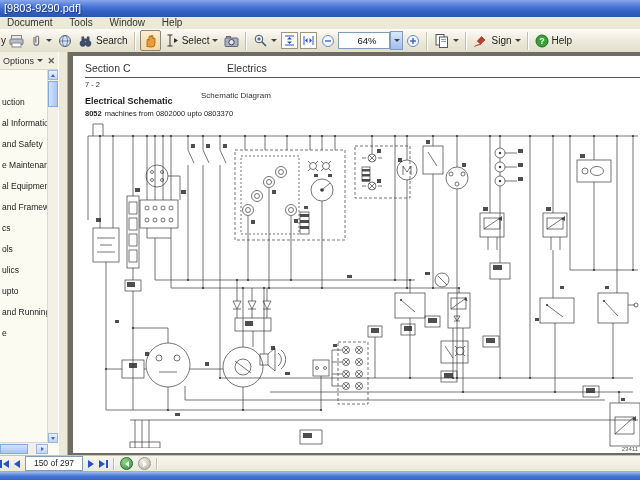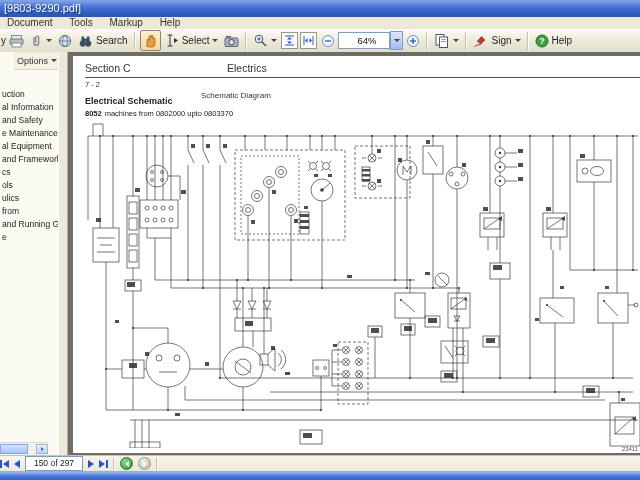--- a/index.html
+++ b/index.html
@@ -25,27 +25,27 @@
   .caret{width:0;height:0;border-left:3px solid transparent;border-right:3px solid transparent;
     border-top:3px solid #444;display:inline-block;margin-left:3px;}
   .combo{width:32px;height:15px;background:#fff;border:1px solid #7f9db9;font-size:9.5px;
     display:flex;align-items:center;padding-left:18px;color:#111;}
   .combo-arrow{width:11px;height:17px;background:linear-gradient(#dce9fc,#9fbdf0);
     border:1px solid #7f9db9;display:flex;align-items:center;justify-content:center;}
   .sqbtn{width:15px;height:15px;border:1px solid #9a9684;background:#fff;
     display:flex;align-items:center;justify-content:center;margin:0 1px;}
   .clipped-label{font-size:10px;color:#222;margin-left:1px;}
   
-  .sidebar{position:absolute;top:52px;left:0;width:58px;height:403px;background:#fcfbf2;padding-left:14px;}
+  .sidebar{position:absolute;top:52px;left:0;width:58px;height:403px;background:#fcfbf2;}
   .sidebar-header{height:18px;background:#f2f0e3;border-bottom:1px solid #dbd7c6;
     font-size:9px;color:#333;display:flex;align-items:center;padding:0 3px;box-sizing:border-box;}
   .sb-close{margin-left:auto;font-size:9px;font-weight:bold;color:#555;}
   .bookmark-list{position:absolute;top:36px;left:2px;right:11px;bottom:14px;
     overflow:hidden;font-size:8.5px;color:#222;}
-  .bookmark-item{height:13px;line-height:13px;white-space:nowrap;overflow:hidden;}
+  .bookmark-item{height:13px;line-height:13px;white-space:nowrap;overflow:hidden;margin-top:8px;}
   .vscroll{position:absolute;top:18px;right:0;bottom:12px;width:10px;
     background:#f3f1e7;border-left:1px solid #dedacb;}
   .scroll-arrow{position:absolute;left:0;right:0;height:10px;
     background:linear-gradient(#eaf1fd,#c2d3f4);border:1px solid #9cb4e0;box-sizing:border-box;
     display:flex;align-items:center;justify-content:center;}
   .scroll-arrow.up{top:0;} .scroll-arrow.down{bottom:0;}
   .tri-up{width:0;height:0;border-left:2.5px solid transparent;border-right:2.5px solid transparent;
     border-bottom:3.5px solid #4467b8;}
   .tri-down{width:0;height:0;border-left:2.5px solid transparent;border-right:2.5px solid transparent;
     border-top:3.5px solid #4467b8;}
@@ -101,21 +101,21 @@
 </head>
 <body>
 
 <div class="titlebar">
   <span>[9803-9290.pdf]</span>
 </div>
 
 <div class="menubar">
   <span class="menu-item">Document</span>
   <span class="menu-item">Tools</span>
-  <span class="menu-item">Markup</span>
+  <span class="menu-item">Window</span>
   <span class="menu-item">Help</span>
 </div>
 
 <div class="toolbar">
   <span class="clipped-label">y</span>
 
   <span class="tbtn">
     <svg width="15" height="14">
       <rect x="2.5" y="1.5" width="10" height="4" fill="#e8eaee" stroke="#888"></rect>
       <rect x="1" y="5" width="13" height="5.5" rx="1" fill="#b9bfca" stroke="#777"></rect>
@@ -264,21 +264,21 @@
   <div class="bookmark-list">
     <div class="bookmark-item">uction</div>
     <div class="bookmark-item">al Information</div>
     <div class="bookmark-item">and Safety</div>
     <div class="bookmark-item">e Maintenance</div>
     <div class="bookmark-item">al Equipment</div>
     <div class="bookmark-item">and Framework</div>
     <div class="bookmark-item">cs</div>
     <div class="bookmark-item">ols</div>
     <div class="bookmark-item">ulics</div>
-    <div class="bookmark-item">from</div>
+    <div class="bookmark-item">upto</div>
     <div class="bookmark-item">and Running G</div>
     <div class="bookmark-item">e</div>
   </div>
   <div class="vscroll">
     <div class="scroll-arrow up">
         <span class="tri-up"></span>
       </div>
     <div class="scroll-thumb"></div>
     <div class="scroll-arrow down">
         <span class="tri-down"></span>

